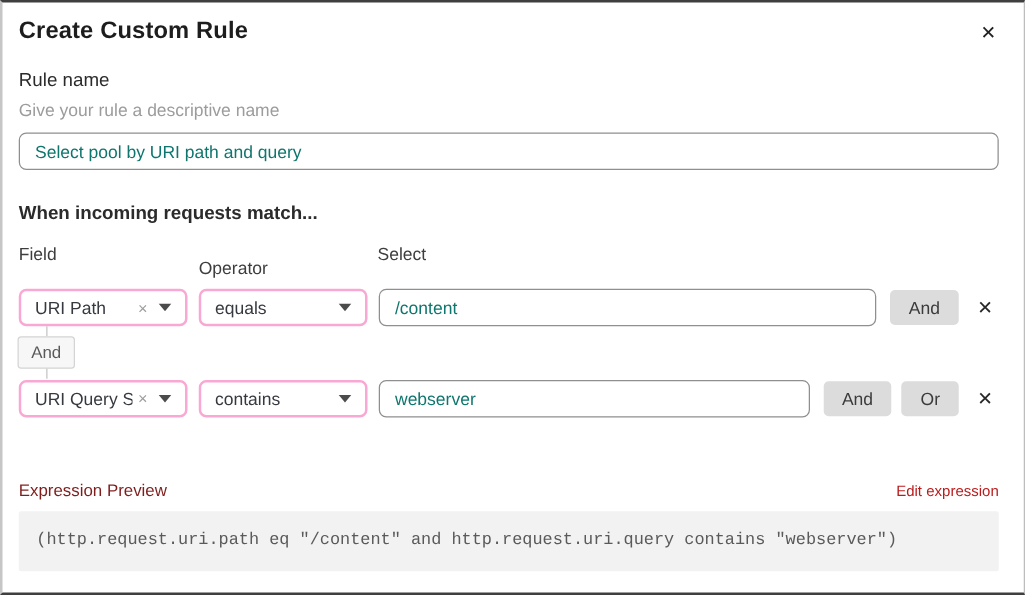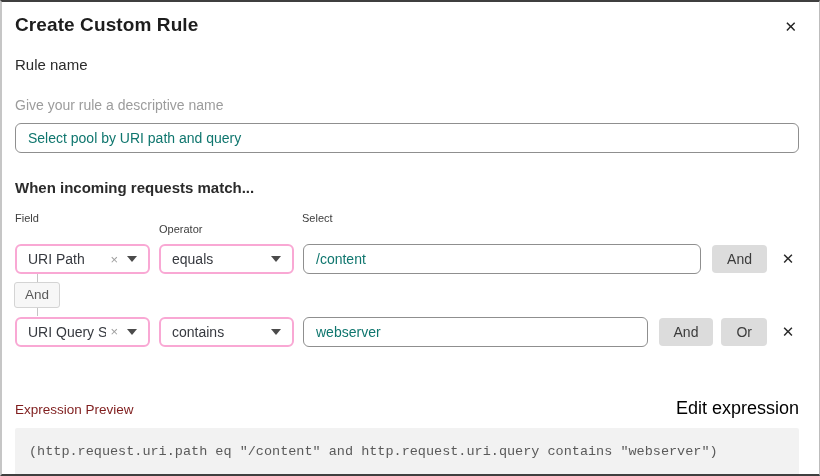--- a/index.html
+++ b/index.html
@@ -17,31 +17,31 @@
   }
   .content { padding: 9px 20px 0 13px; }
 
   
   .header { display: flex; justify-content: space-between; align-items: flex-end; }
   .title { font-size: 19px; font-weight: 700; color: #1d1d1d; letter-spacing: .1px; margin-top: 3px; }
   .close-btn { font-size: 15px; font-weight: 700; color: #222; cursor: pointer; line-height: 1; margin-top: 4px; padding: 2px; }
 
   
   .rule-label { margin-top: 20px; font-size: 15px; color: #2b2b2b; }
-  .rule-helper { margin-top: 24px; font-size: 14px; color: #9c9c9c; }
+  .rule-helper { margin-top: 7px; font-size: 14px; color: #9c9c9c; }
   .text-input {
     height: 30px; border: 1px solid #8f8f8f; border-radius: 6px;
     padding: 0 12px; font-size: 14px; color: #0f766e;
     font-family: inherit; outline: none; background: #fff;
   }
   .name-input { display: block; width: 100%; margin-top: 10px; }
 
   
   .match-heading { margin-top: 26px; font-size: 15px; font-weight: 700; color: #2b2b2b; }
-  .col-labels { display: flex; margin-top: 16px; font-size: 11px; color: #3d3d3d; }
+  .col-labels { display: flex; margin-top: 16px; font-size: 14px; color: #3d3d3d; }
   .col-field { width: 144px; }
   .col-operator { width: 143px; margin-top: 11px; }
 
   .match-row { display: flex; align-items: center; margin-top: 9px; }
   .select-box {
     width: 135px; height: 30px; border: 2px solid #f9a8d4; border-radius: 6px;
     display: flex; align-items: center; padding: 0 11px; margin-right: 9px;
     background: #fff; cursor: pointer; flex: none;
   }
   .select-text { flex: 1; font-size: 14px; color: #36393f; white-space: nowrap; overflow: hidden; }
@@ -59,21 +59,21 @@
   .vline { width: 1px; height: 8px; background: #c4c4c4; }
   .conn-badge {
     border: 1px solid #d4d4d4; background: #f7f7f7; border-radius: 3px;
     font-size: 13.5px; color: #5a5a5a; padding: 3px 10px; line-height: 1.3;
   }
   .match-row.second { margin-top: 1px; }
 
   
   .preview-row { display: flex; justify-content: space-between; align-items: baseline; margin-top: 51px; }
   .preview-label { font-size: 13.5px; color: #7f1d1d; }
-  .edit-link { font-size: 18px; color: #000000; cursor: pointer; }
+  .edit-link { font-size: 12px; color: #b91c1c; cursor: pointer; }
   .code-block {
     margin-top: 9px; background: #f2f2f2; border-radius: 2px;
     padding: 16px 14px 17px;
     font-family: "Liberation Mono", "DejaVu Sans Mono", monospace;
     font-size: 13.5px; color: #5a5a5a; white-space: nowrap; overflow: hidden;
   }
 </style>
 </head>
 <body>
 

